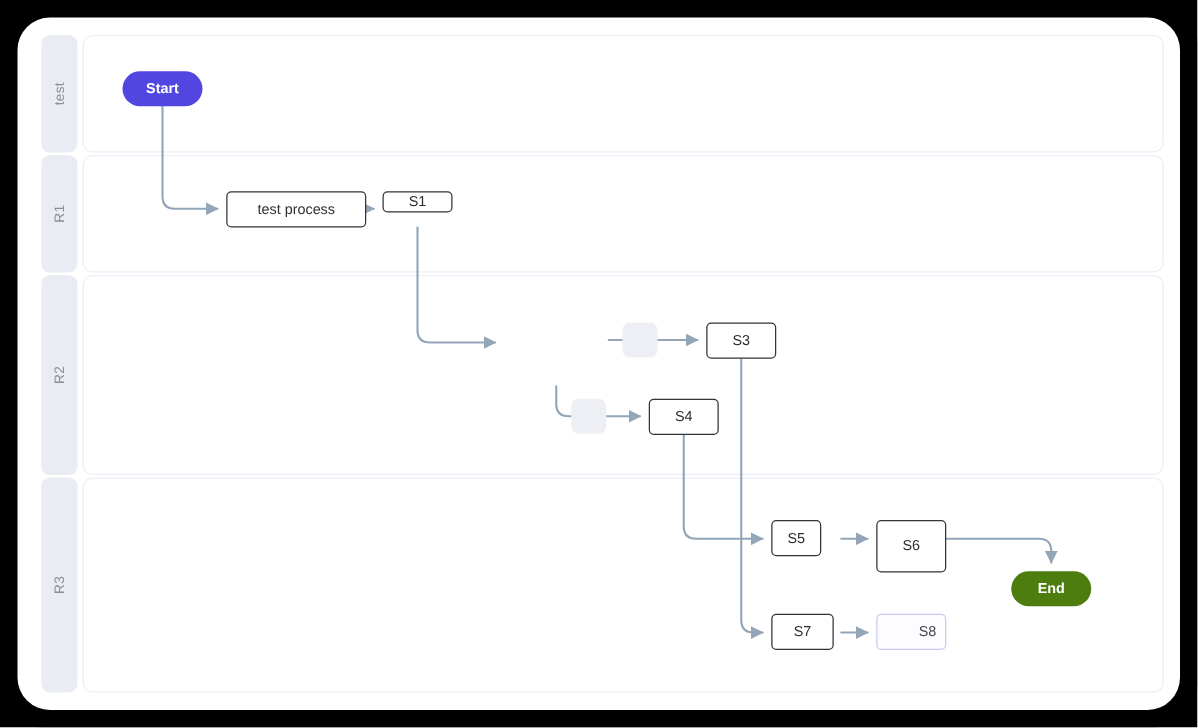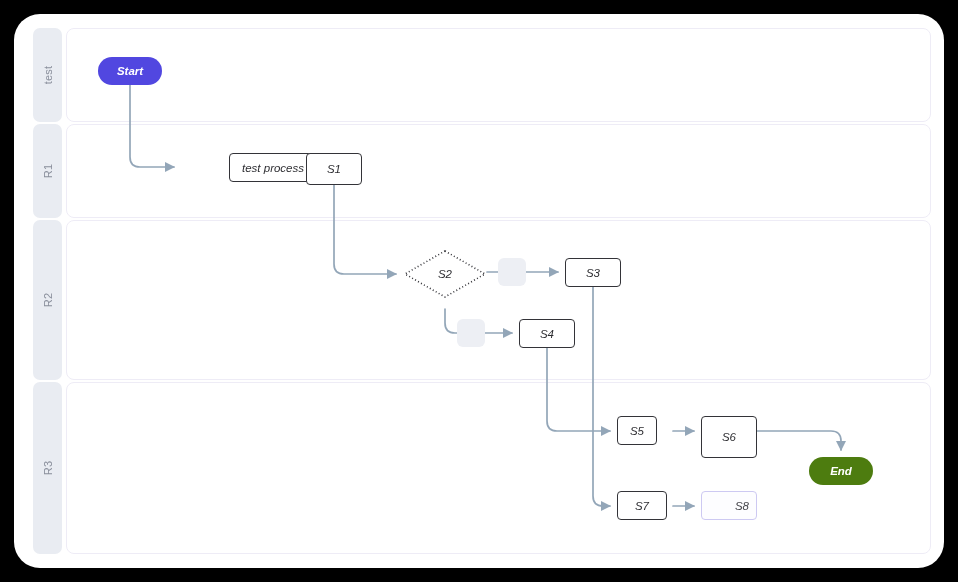--- a/index.html
+++ b/index.html
@@ -86,21 +86,20 @@
   .node {
     position: absolute;
     box-sizing: border-box;
     display: flex;
     align-items: center;
     justify-content: center;
     font-size: 11.5px;
     color: #2e2e32;
     background: #ffffff;
     white-space: nowrap;
-    font-style: italic;
   }
   .node.task {
     border: 1.6px solid #333338;
     border-radius: 4px;
   }
   .node.task-ghost {
     border: 1.6px solid #cdc9f2;
     background: #fdfdff;
     border-radius: 4px;
     color: #44444a;
@@ -205,34 +204,28 @@
       </g>
     </svg>
 
     <div class="edge-chip" style="left:484px; top:244px; width:28px; height:28px;"></div>
     <div class="edge-chip" style="left:443px; top:305px; width:28px; height:28px;"></div>
 
     <div class="node terminal" style="left:84px; top:43px; width:64px; height:28px; background:#5147e0;">
       <span>Start</span>
     </div>
 
-    <div class="node task" style="left:167px; top:139px; width:88px; height:29px;margin-left:48px;">
+    <div class="node task" style="left:167px; top:139px; width:112px; height:29px;">
       <span>test process</span>
     </div>
 
-    <div class="node task" style="left:292px; top:139px; width:56px; height:32px;">
+    <div class="node task" style="left:292px; top:139px; width:56px; height:17px;">
       <span>S1</span>
     </div>
 
-    <div class="node decision" style="left:389px; top:235px; width:84px; height:50px;">
-      <svg class="decision-shape" viewBox="0 0 84 50" xmlns="http://www.w3.org/2000/svg">
-        <polygon points="42,2 82,25 42,48 2,25" fill="#ffffff" stroke="#333338" stroke-width="1.6" stroke-dasharray="1 2.4" stroke-linejoin="round"></polygon>
-      </svg>
-      <span class="decision-label">S2</span>
-    </div>
 
     <div class="node task" style="left:551px; top:244px; width:56px; height:29px;">
       <span>S3</span>
     </div>
 
     <div class="node task" style="left:505px; top:305px; width:56px; height:29px;">
       <span>S4</span>
     </div>
 
     <div class="node task" style="left:603px; top:402px; width:40px; height:29px;">

